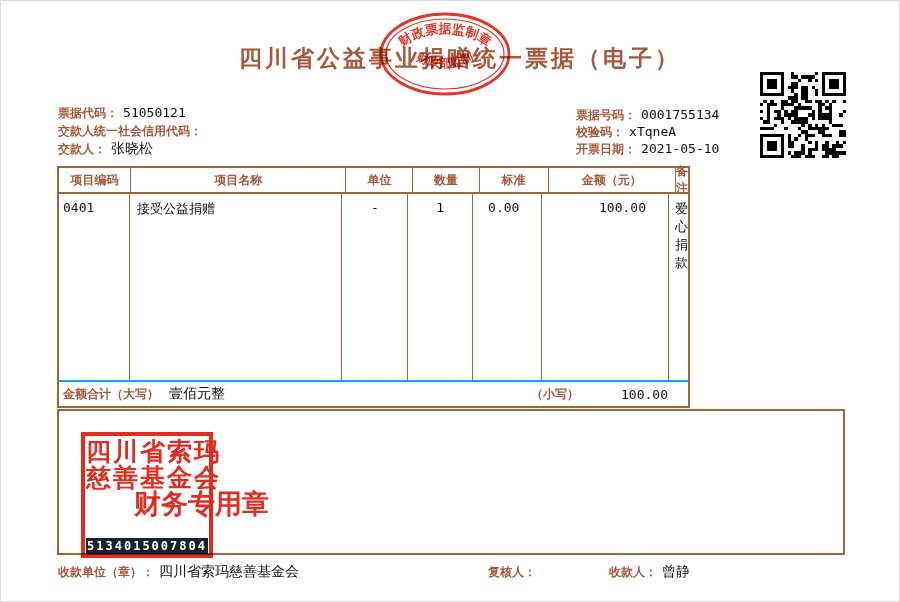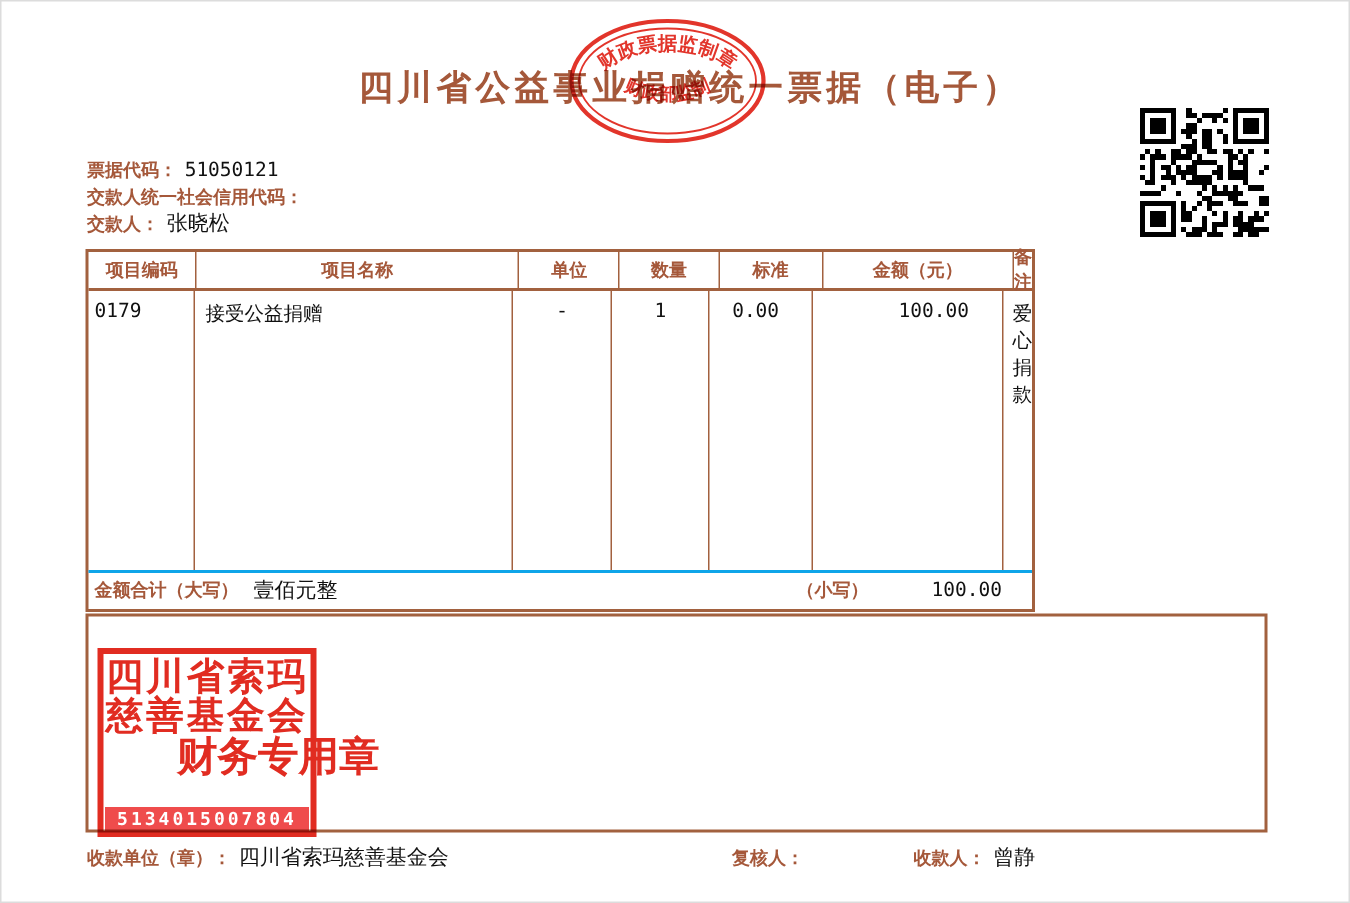--- a/index.html
+++ b/index.html
@@ -43,32 +43,32 @@
   .td.c4,.td.c5{text-align:right;padding-right:22px;} .td.c6{padding-left:6px;}
   .trow { position:relative; height:26px; border-top:2px solid #0ea5e9; }
   .trow span { position:absolute; top:50%; transform:translateY(-50%); white-space:nowrap; }
   .t-dx-label { left:4px; }
   .t-dx-value { left:110px; font-size:14px; }
   .t-xx-label { left:472px; }
   .t-xx-value { right:20px; }
   
   .bottom-box { position:absolute; left:56px; top:408px; width:788px; height:146px; border:2px solid #a2613f; }
   .seal {
-    position:absolute; left:64px; top:431px; width:146px; height:126px;
+    position:absolute; left:80px; top:431px; width:132px; height:126px;
     border:4px solid #e02318; display:flex; flex-direction:column; justify-content:flex-end;
     mix-blend-mode:multiply; opacity:.96; padding:2px 1px 0 1px;
   }
   .seal-line {
     text-align:center; color:#e02318; font-weight:bold; white-space:nowrap;
     font-family:"Liberation Sans","DejaVu Sans",sans-serif;
     font-size:25px; line-height:1.04; letter-spacing:2px;
   }
   .seal-line.big { font-size:27px; font-weight:900; letter-spacing:0;margin-left:48px; }
   .seal-code {
-    margin-top:auto; background:#ef4444; color:#fff; text-align:center;
+    margin-top:auto; background:#0f172a; color:#fff; text-align:center;
     font-family:"DejaVu Sans Mono","Liberation Mono",monospace;
     font-size:12px; font-weight:bold; letter-spacing:2px; height:16px; line-height:16px;
   }
   
   .footer { position:absolute; left:0; top:560px; width:100%; height:20px; }
   .footer .grp { position:absolute; white-space:nowrap; line-height:20px; }
   .g1{ left:57px; } .g2{ left:487px; } .g3{ left:608px; }
 </style>
 </head>
 <body>
@@ -100,20 +100,34 @@
     <div class="info-line">
       <span class="lbl">交款人统一社会信用代码：</span>
       <span class="num"></span>
     </div>
     <div class="info-line">
       <span class="lbl">交款人：</span>
       <span class="val">张晓松</span>
     </div>
   </div>
 
+  <div class="info-right">
+    <div class="info-line" style="height:17px;line-height:17px;">
+      <span class="lbl">票据号码：</span>
+      <span class="num">0001755134</span>
+    </div>
+    <div class="info-line" style="height:17px;line-height:17px;">
+      <span class="lbl">校验码：</span>
+      <span class="num">xTqneA</span>
+    </div>
+    <div class="info-line" style="height:17px;line-height:17px;">
+      <span class="lbl">开票日期：</span>
+      <span class="num">2021-05-10</span>
+    </div>
+  </div>
 
   <div class="qr">
     <svg viewBox="0 0 25 25" width="86" height="86" shape-rendering="crispEdges">
       <rect width="25" height="25" fill="#fff"></rect>
       <g id="qr-modules" fill="#000">
           <path d="M9 0h1v1h-1zM16 0h1v1h-1zM9 1h1v1h-1zM10 1h1v1h-1zM12 1h1v1h-1zM13 1h1v1h-1zM14 1h1v1h-1zM15 1h1v1h-1zM11 2h1v1h-1zM14 2h1v1h-1zM16 2h1v1h-1zM9 3h1v1h-1zM10 3h1v1h-1zM8 4h1v1h-1zM9 4h1v1h-1zM10 4h1v1h-1zM12 4h1v1h-1zM13 4h1v1h-1zM15 4h1v1h-1zM9 5h1v1h-1zM12 5h1v1h-1zM13 5h1v1h-1zM16 5h1v1h-1zM10 6h1v1h-1zM12 6h1v1h-1zM13 6h1v1h-1zM16 6h1v1h-1zM8 7h1v1h-1zM9 7h1v1h-1zM10 7h1v1h-1zM12 7h1v1h-1zM13 7h1v1h-1zM1 8h1v1h-1zM3 8h1v1h-1zM6 8h1v1h-1zM7 8h1v1h-1zM9 8h1v1h-1zM10 8h1v1h-1zM13 8h1v1h-1zM14 8h1v1h-1zM16 8h1v1h-1zM17 8h1v1h-1zM19 8h1v1h-1zM21 8h1v1h-1zM24 8h1v1h-1zM0 9h1v1h-1zM2 9h1v1h-1zM3 9h1v1h-1zM4 9h1v1h-1zM6 9h1v1h-1zM7 9h1v1h-1zM8 9h1v1h-1zM9 9h1v1h-1zM11 9h1v1h-1zM17 9h1v1h-1zM18 9h1v1h-1zM20 9h1v1h-1zM2 10h1v1h-1zM6 10h1v1h-1zM10 10h1v1h-1zM11 10h1v1h-1zM12 10h1v1h-1zM13 10h1v1h-1zM14 10h1v1h-1zM17 10h1v1h-1zM19 10h1v1h-1zM20 10h1v1h-1zM0 11h1v1h-1zM2 11h1v1h-1zM4 11h1v1h-1zM5 11h1v1h-1zM7 11h1v1h-1zM9 11h1v1h-1zM10 11h1v1h-1zM15 11h1v1h-1zM17 11h1v1h-1zM20 11h1v1h-1zM24 11h1v1h-1zM2 12h1v1h-1zM5 12h1v1h-1zM7 12h1v1h-1zM8 12h1v1h-1zM9 12h1v1h-1zM10 12h1v1h-1zM14 12h1v1h-1zM15 12h1v1h-1zM17 12h1v1h-1zM18 12h1v1h-1zM19 12h1v1h-1zM20 12h1v1h-1zM23 12h1v1h-1zM0 13h1v1h-1zM2 13h1v1h-1zM4 13h1v1h-1zM5 13h1v1h-1zM6 13h1v1h-1zM8 13h1v1h-1zM10 13h1v1h-1zM11 13h1v1h-1zM12 13h1v1h-1zM13 13h1v1h-1zM15 13h1v1h-1zM17 13h1v1h-1zM18 13h1v1h-1zM19 13h1v1h-1zM20 13h1v1h-1zM1 14h1v1h-1zM2 14h1v1h-1zM6 14h1v1h-1zM9 14h1v1h-1zM10 14h1v1h-1zM11 14h1v1h-1zM12 14h1v1h-1zM13 14h1v1h-1zM20 14h1v1h-1zM4 15h1v1h-1zM12 15h1v1h-1zM14 15h1v1h-1zM16 15h1v1h-1zM18 15h1v1h-1zM21 15h1v1h-1zM22 15h1v1h-1zM23 15h1v1h-1zM0 16h1v1h-1zM1 16h1v1h-1zM2 16h1v1h-1zM3 16h1v1h-1zM7 16h1v1h-1zM11 16h1v1h-1zM14 16h1v1h-1zM15 16h1v1h-1zM16 16h1v1h-1zM17 16h1v1h-1zM18 16h1v1h-1zM19 16h1v1h-1zM12 17h1v1h-1zM13 17h1v1h-1zM17 17h1v1h-1zM18 17h1v1h-1zM23 17h1v1h-1zM24 17h1v1h-1zM8 18h1v1h-1zM11 18h1v1h-1zM13 18h1v1h-1zM14 18h1v1h-1zM15 18h1v1h-1zM18 18h1v1h-1zM19 18h1v1h-1zM20 18h1v1h-1zM23 18h1v1h-1zM24 18h1v1h-1zM8 19h1v1h-1zM10 19h1v1h-1zM13 19h1v1h-1zM8 20h1v1h-1zM9 20h1v1h-1zM14 20h1v1h-1zM16 20h1v1h-1zM19 20h1v1h-1zM22 20h1v1h-1zM24 20h1v1h-1zM8 21h1v1h-1zM9 21h1v1h-1zM12 21h1v1h-1zM16 21h1v1h-1zM18 21h1v1h-1zM19 21h1v1h-1zM21 21h1v1h-1zM22 21h1v1h-1zM23 21h1v1h-1zM12 22h1v1h-1zM14 22h1v1h-1zM15 22h1v1h-1zM16 22h1v1h-1zM18 22h1v1h-1zM19 22h1v1h-1zM20 22h1v1h-1zM21 22h1v1h-1zM8 23h1v1h-1zM10 23h1v1h-1zM11 23h1v1h-1zM12 23h1v1h-1zM14 23h1v1h-1zM19 23h1v1h-1zM20 23h1v1h-1zM21 23h1v1h-1zM22 23h1v1h-1zM23 23h1v1h-1zM24 23h1v1h-1zM9 24h1v1h-1zM10 24h1v1h-1zM11 24h1v1h-1zM13 24h1v1h-1zM14 24h1v1h-1zM15 24h1v1h-1zM18 24h1v1h-1zM19 24h1v1h-1zM21 24h1v1h-1zM22 24h1v1h-1z"></path>
         </g>
       <g>
         <rect x="0" y="0" width="7" height="7" fill="#000"></rect>
           <rect x="1" y="1" width="5" height="5" fill="#fff"></rect>
@@ -132,21 +146,21 @@
     <div class="thead">
       <div class="th c0">项目编码</div>
       <div class="th c1">项目名称</div>
       <div class="th c2">单位</div>
       <div class="th c3">数量</div>
       <div class="th c4">标准</div>
       <div class="th c5">金额（元）</div>
       <div class="th c6">备注</div>
     </div>
     <div class="tbody">
-      <div class="td c0 num">0179</div>
+      <div class="td c0 num">0401</div>
       <div class="td c1">接受公益捐赠</div>
       <div class="td c2">-</div>
       <div class="td c3 num">1</div>
       <div class="td c4 num">0.00</div>
       <div class="td c5 num">100.00</div>
       <div class="td c6">爱心捐款</div>
     </div>
     <div class="trow">
       <span class="lbl t-dx-label">金额合计（大写）</span>
       <span class="val t-dx-value">壹佰元整</span>

